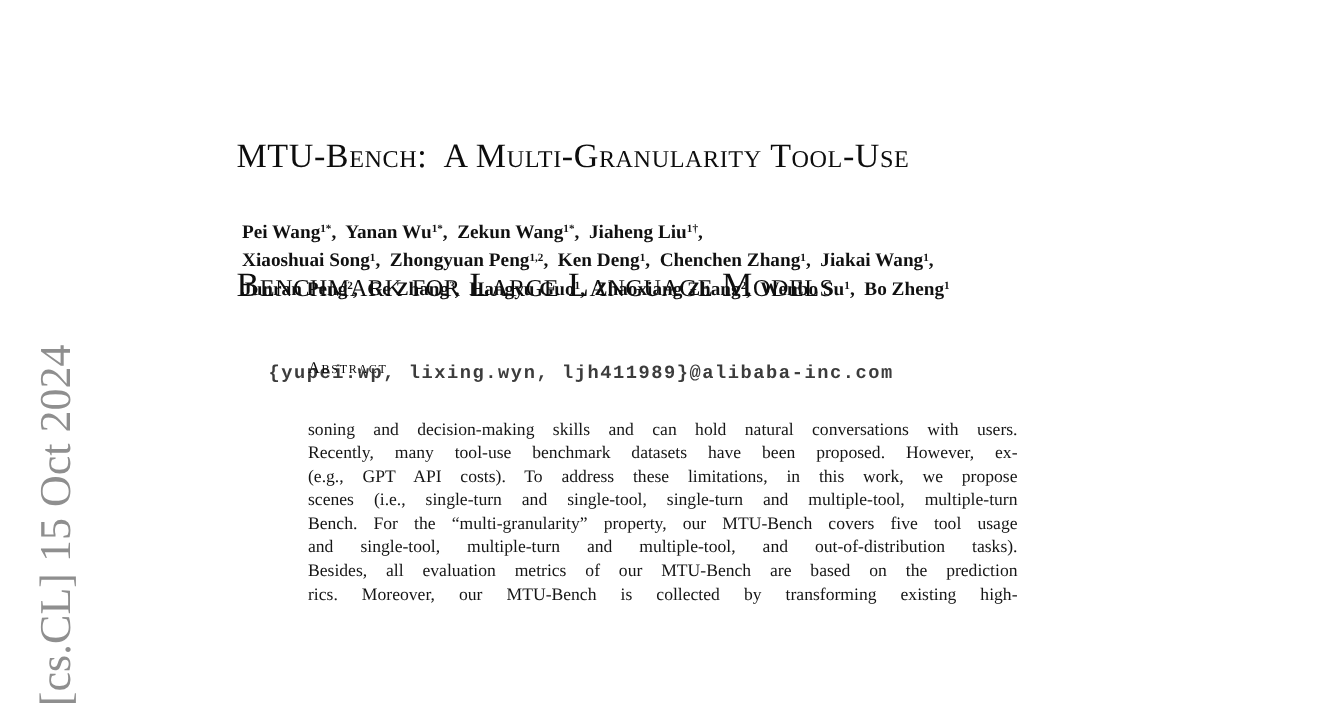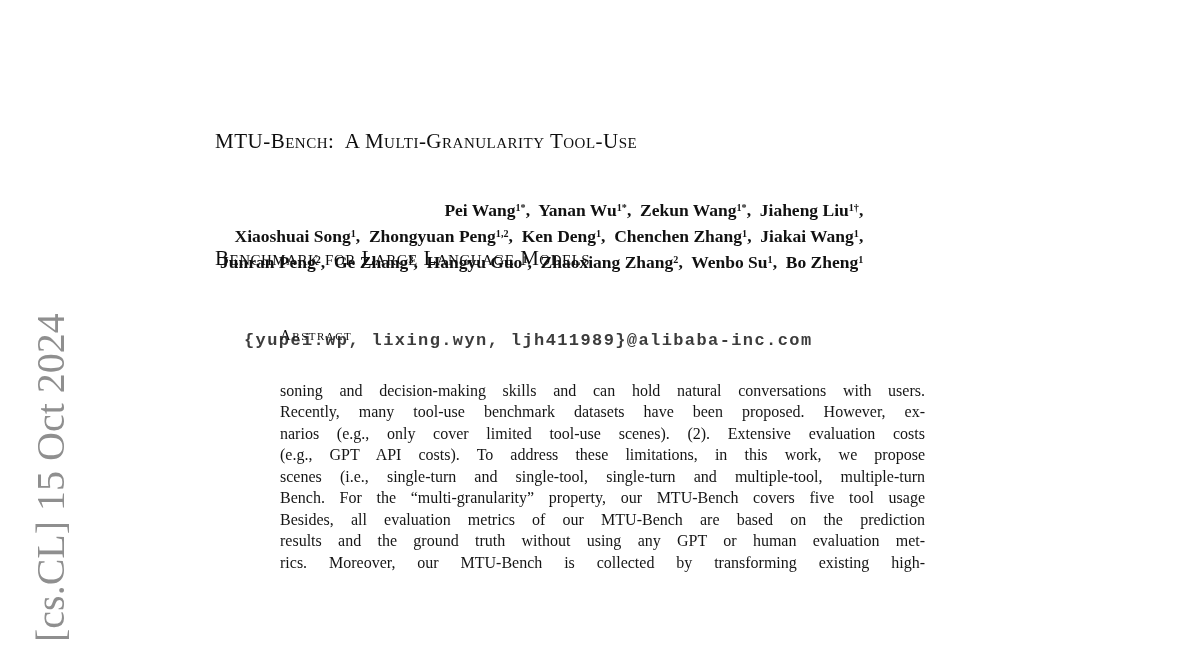--- a/index.html
+++ b/index.html
@@ -23,37 +23,37 @@
     font-size: 40px;
     line-height: 1.15;
     color: #8f8f8f;
     white-space: nowrap;
   }
 
   .title {
     position: absolute;
     left: 215px;
     top: 44px;
-    font-size: 21px;
+    font-size: 31px;
     line-height: 39px;
     font-variant: small-caps;
     letter-spacing: 0.5px;
     white-space: pre-wrap;
     color: #0d0d0d;
   }
 
   .authors {
     position: absolute;
     left: 220px;
     top: 144px;
     font-size: 17.5px;
     line-height: 26.3px;
     white-space: pre-wrap;
   }
-  .author-line { font-weight: bold; text-align: right; }
+  .author-line { font-weight: bold; }
   .affil-line { font-weight: normal; }
   .email-line {
     font-family: "Liberation Mono", "DejaVu Sans Mono", monospace;
     font-size: 17px;
     letter-spacing: 1.4px;
     color: #3c3c3c;
     font-weight: bold;
     margin-left: 24px;
   }
   .sup {
@@ -103,22 +103,21 @@
   <div class="authors">
     <div><div class="author-line">Pei Wang<span class="sup">1*</span>,  Yanan Wu<span class="sup">1*</span>,  Zekun Wang<span class="sup">1*</span>,  Jiaheng Liu<span class="sup">1†</span>,</div><div class="author-line">Xiaoshuai Song<span class="sup">1</span>,  Zhongyuan Peng<span class="sup">1,2</span>,  Ken Deng<span class="sup">1</span>,  Chenchen Zhang<span class="sup">1</span>,  Jiakai Wang<span class="sup">1</span>,</div><div class="author-line">Junran Peng<span class="sup">2</span>,  Ge Zhang<span class="sup">3</span>,  Hangyu Guo<span class="sup">1</span>,  Zhaoxiang Zhang<span class="sup">2</span>,  Wenbo Su<span class="sup">1</span>,  Bo Zheng<span class="sup">1</span></div></div>
     <div class="email-line">{yupei.wp, lixing.wyn, ljh411989}@alibaba-inc.com</div>
   </div>
 
   <div class="abstract-heading">Abstract</div>
 
   <div class="abstract">
       <div class="abs-line">soning and decision-making skills and can hold natural conversations with users.</div>
       <div class="abs-line">Recently, many tool-use benchmark datasets have been proposed. However, ex-</div>
-      <div class="abs-line">narios (e.g., only cover limited tool-use scenes). (2). Extensive evaluation costs</div>
       <div class="abs-line">(e.g., GPT API costs). To address these limitations, in this work, we propose</div>
       <div class="abs-line">scenes (i.e., single-turn and single-tool, single-turn and multiple-tool, multiple-turn</div>
       <div class="abs-line">Bench. For the “multi-granularity” property, our MTU-Bench covers five tool usage</div>
+      <div class="abs-line">and single-tool, multiple-turn and multiple-tool, and out-of-distribution tasks).</div>
       <div class="abs-line">Besides, all evaluation metrics of our MTU-Bench are based on the prediction</div>
-      <div class="abs-line">results and the ground truth without using any GPT or human evaluation met-</div>
       <div class="abs-line">rics. Moreover, our MTU-Bench is collected by transforming existing high-</div>
     </div>
 
 </div>
 
 </body></html>

